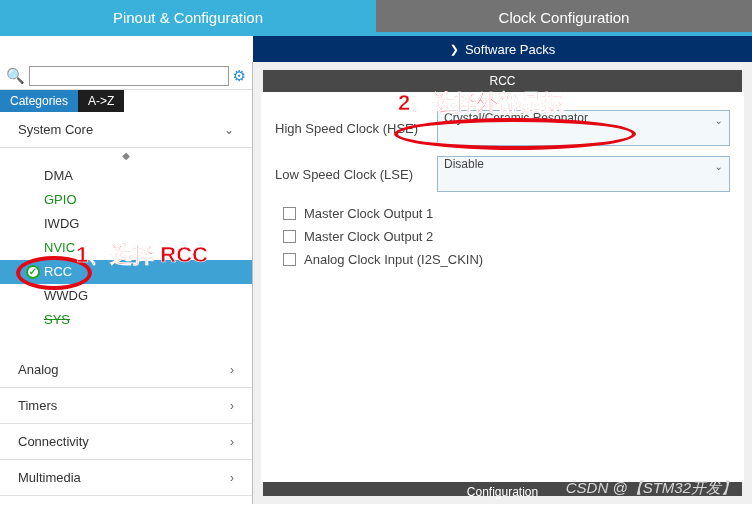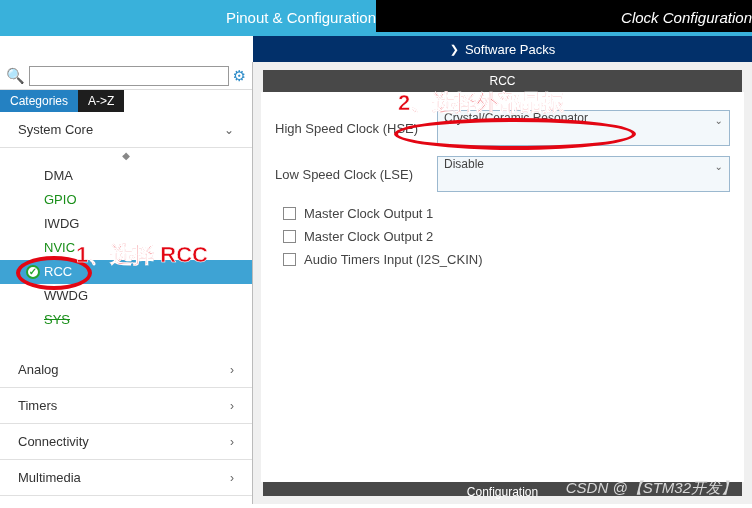--- a/index.html
+++ b/index.html
@@ -1,21 +1,21 @@
 <!DOCTYPE html>
 <html><head>
 <meta charset="utf-8">
 <style>
 * { box-sizing: border-box; margin: 0; padding: 0; font-family: "Segoe UI", Arial, sans-serif; }
 body { background: #fff; width: 752px; height: 508px; overflow: hidden; position: relative; }
 
 .tabs { display: flex; height: 36px; background: #39b1db; border-bottom: 4px solid #39b1db; }
-.tab { flex: 1; text-align: right; line-height: 36px; font-size: 15px; cursor: pointer; }
+.tab { flex: 1; text-align: center; line-height: 36px; font-size: 15px; cursor: pointer; }
 .tab.active { background: #39b1db; color: #fff; }
-.tab.inactive { background: #000000; color: #fff; font-style: italic; }
+.tab.inactive { background: #737373; color: #fff; }
 
 .subbar { height: 26px; background: #fff; display: flex; }
 .subbar-left { width: 253px; }
 .subbar-right { flex: 1; background: #02306a; color: #fff; font-size: 13px; display: flex; align-items: center; justify-content: center; gap: 6px; }
 .chev { font-size: 11px; }
 
 .main { display: flex; height: calc(508px - 36px - 26px - 4px); }
 .sidebar { width: 253px; border-right: 1px solid #bbb; display: flex; flex-direction: column; }
 .search-row { display: flex; align-items: center; height: 28px; padding: 0 6px; gap: 4px; border-bottom: 1px solid #ddd; }
 .search-icon { color: #0c7ec4; font-size: 15px; }
@@ -139,21 +139,21 @@
       <div class="check-row">
         <span class="cbox"></span>
         <span>Master Clock Output 1</span>
       </div>
       <div class="check-row">
         <span class="cbox"></span>
         <span>Master Clock Output 2</span>
       </div>
       <div class="check-row">
         <span class="cbox"></span>
-        <span>Audio Timers Input (I2S_CKIN)</span>
+        <span>Analog Clock Input (I2S_CKIN)</span>
       </div>
     </div>
     <div class="config-footer">Configuration</div>
   </div>
 </div>
 
 <div class="ring" style="left:16px; top:256px; width:76px; height:34px;"></div>
 <div class="annot" style="left:76px; top:240px;">1、选择 RCC</div>
 
 <div class="ring" style="left:394px; top:118px; width:242px; height:32px;"></div>

